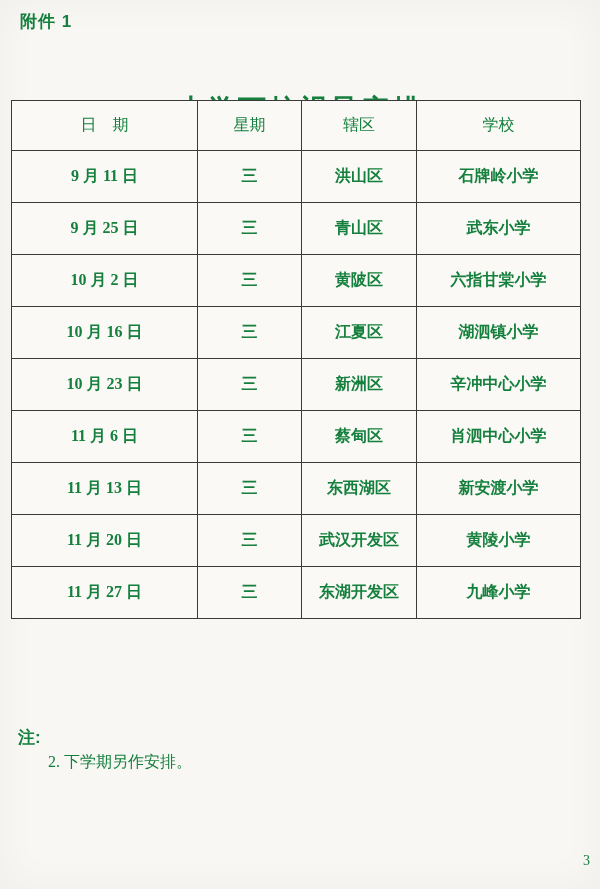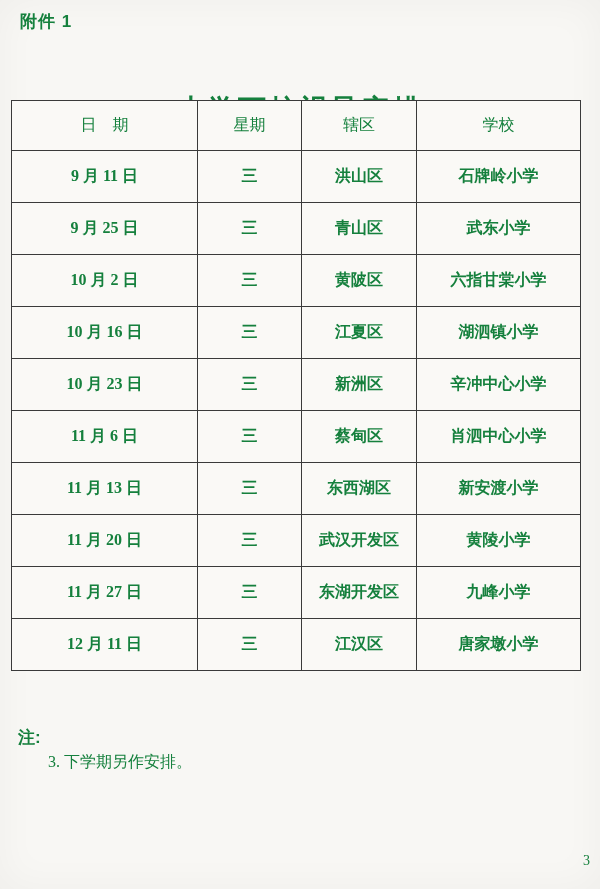--- a/index.html
+++ b/index.html
@@ -159,29 +159,23 @@
     </tr>
 
     <tr>
       <td>11 月 27 日</td>
       <td>三</td>
       <td>东湖开发区</td>
       <td>九峰小学</td>
     </tr>
 
 
-    <tr>
-      <td>12 月 11 日</td>
-      <td>三</td>
-      <td>江汉区</td>
-      <td>唐家墩小学</td>
-    </tr>
   </tbody>
   </table>
 
   <div class="notes">
     <div class="notes-label">注:</div>
-    <div class="note-item">3. 下学期另作安排。</div>
+    <div class="note-item">2. 下学期另作安排。</div>
   </div>
 
   <div class="page-number">3</div>
 
 </div>
 
 </body></html>

